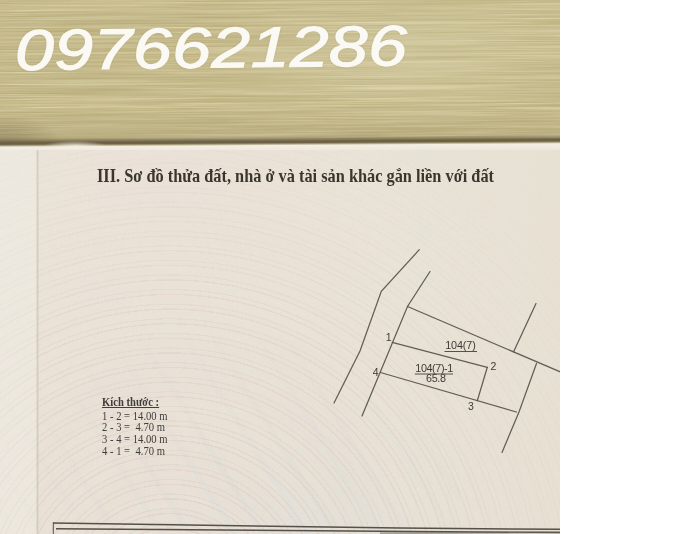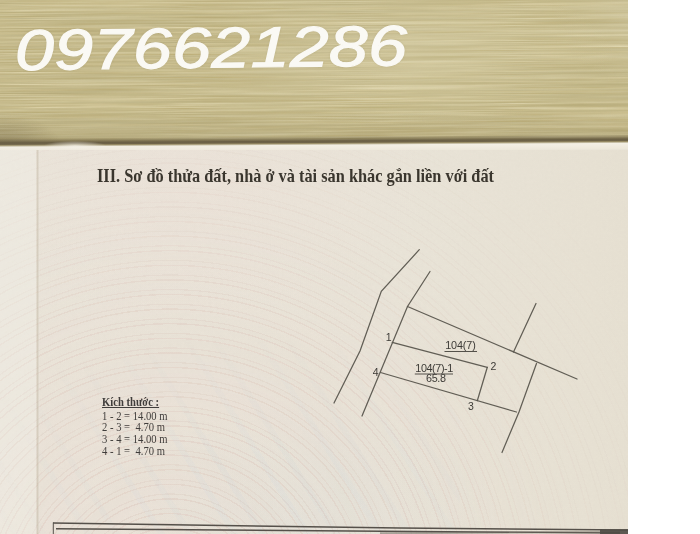--- a/index.html
+++ b/index.html
@@ -1,16 +1,16 @@
 <!DOCTYPE html>
 <html><head>
 <meta charset="utf-8">
 <style>
   html,body{margin:0;padding:0;}
-  #stage{position:relative;width:628px;height:534px;overflow:hidden;background:#e8e3d8;font-family:"Liberation Sans",sans-serif;}
+  #stage{position:relative;width:560px;height:534px;overflow:hidden;background:#e8e3d8;font-family:"Liberation Sans",sans-serif;}
   .abs{position:absolute;}
 </style>
 </head>
 <body>
 <div id="stage">
 
   <svg class="abs" style="left:0;top:0;" width="700" height="149" viewBox="0 0 700 149">
     <defs>
       <filter id="wlight" x="0" y="0" width="100%" height="100%">
         <feTurbulence type="fractalNoise" baseFrequency="0.006 0.68" numOctaves="5" seed="11"></feTurbulence>

